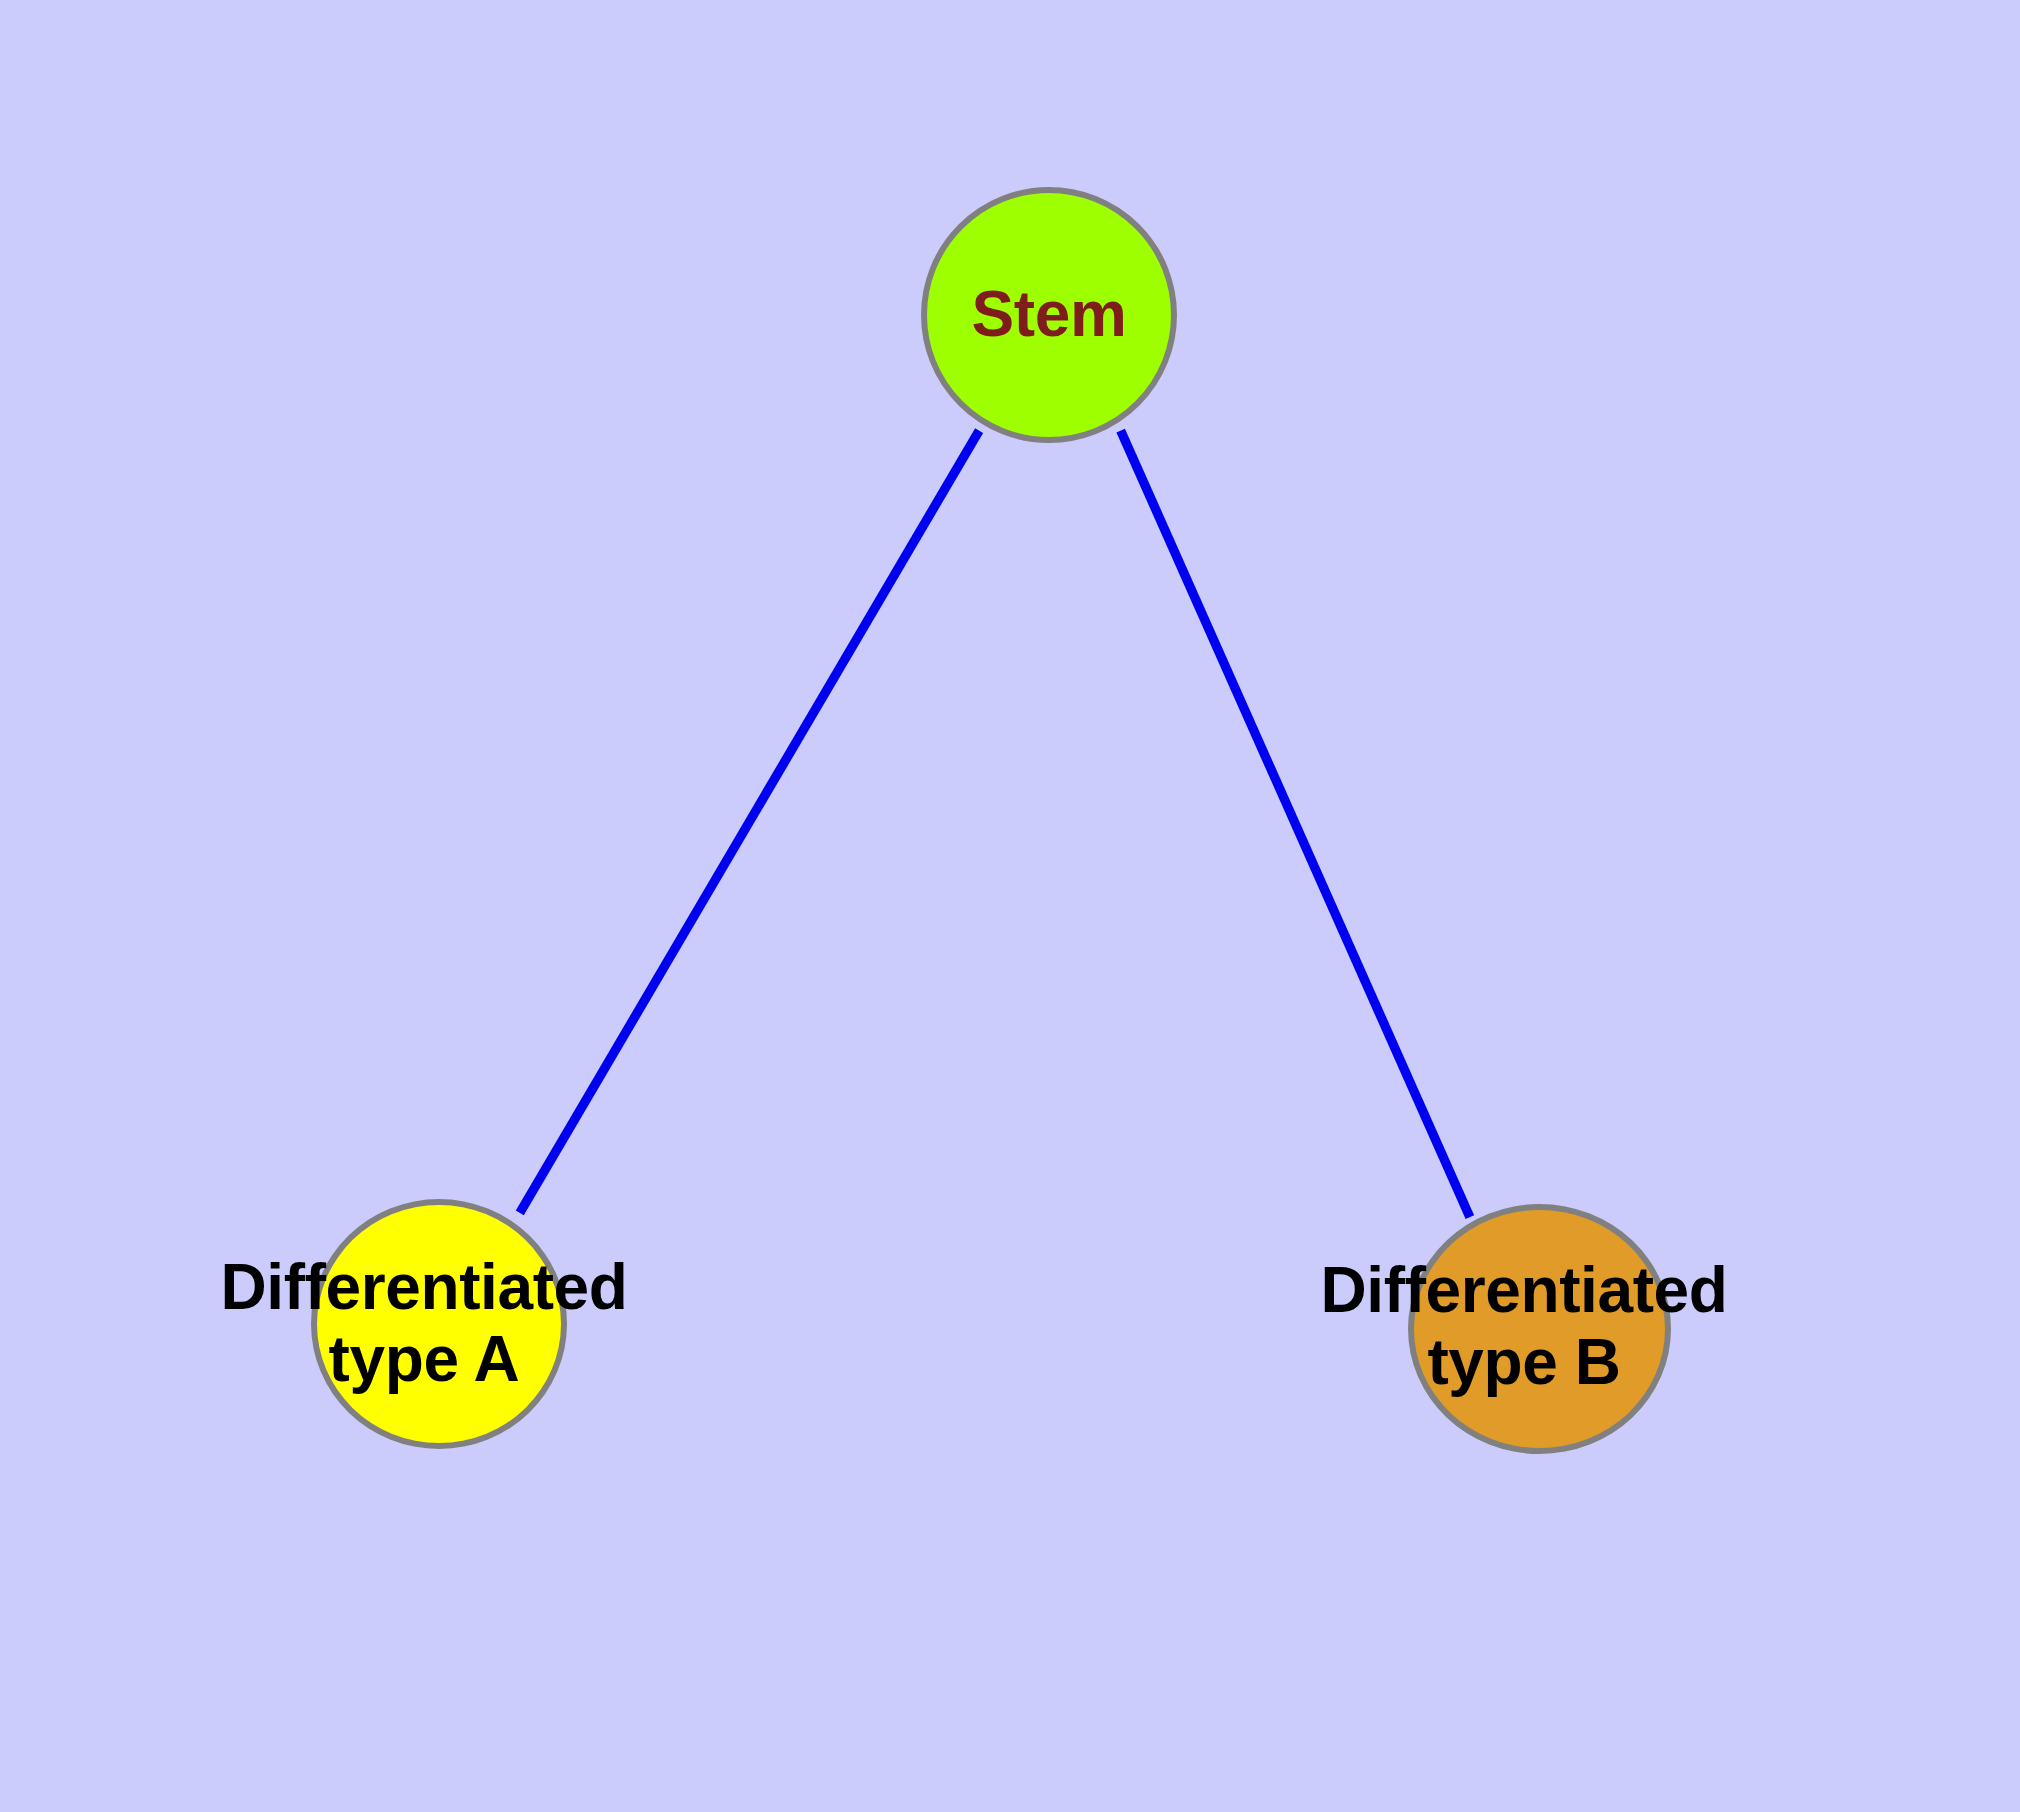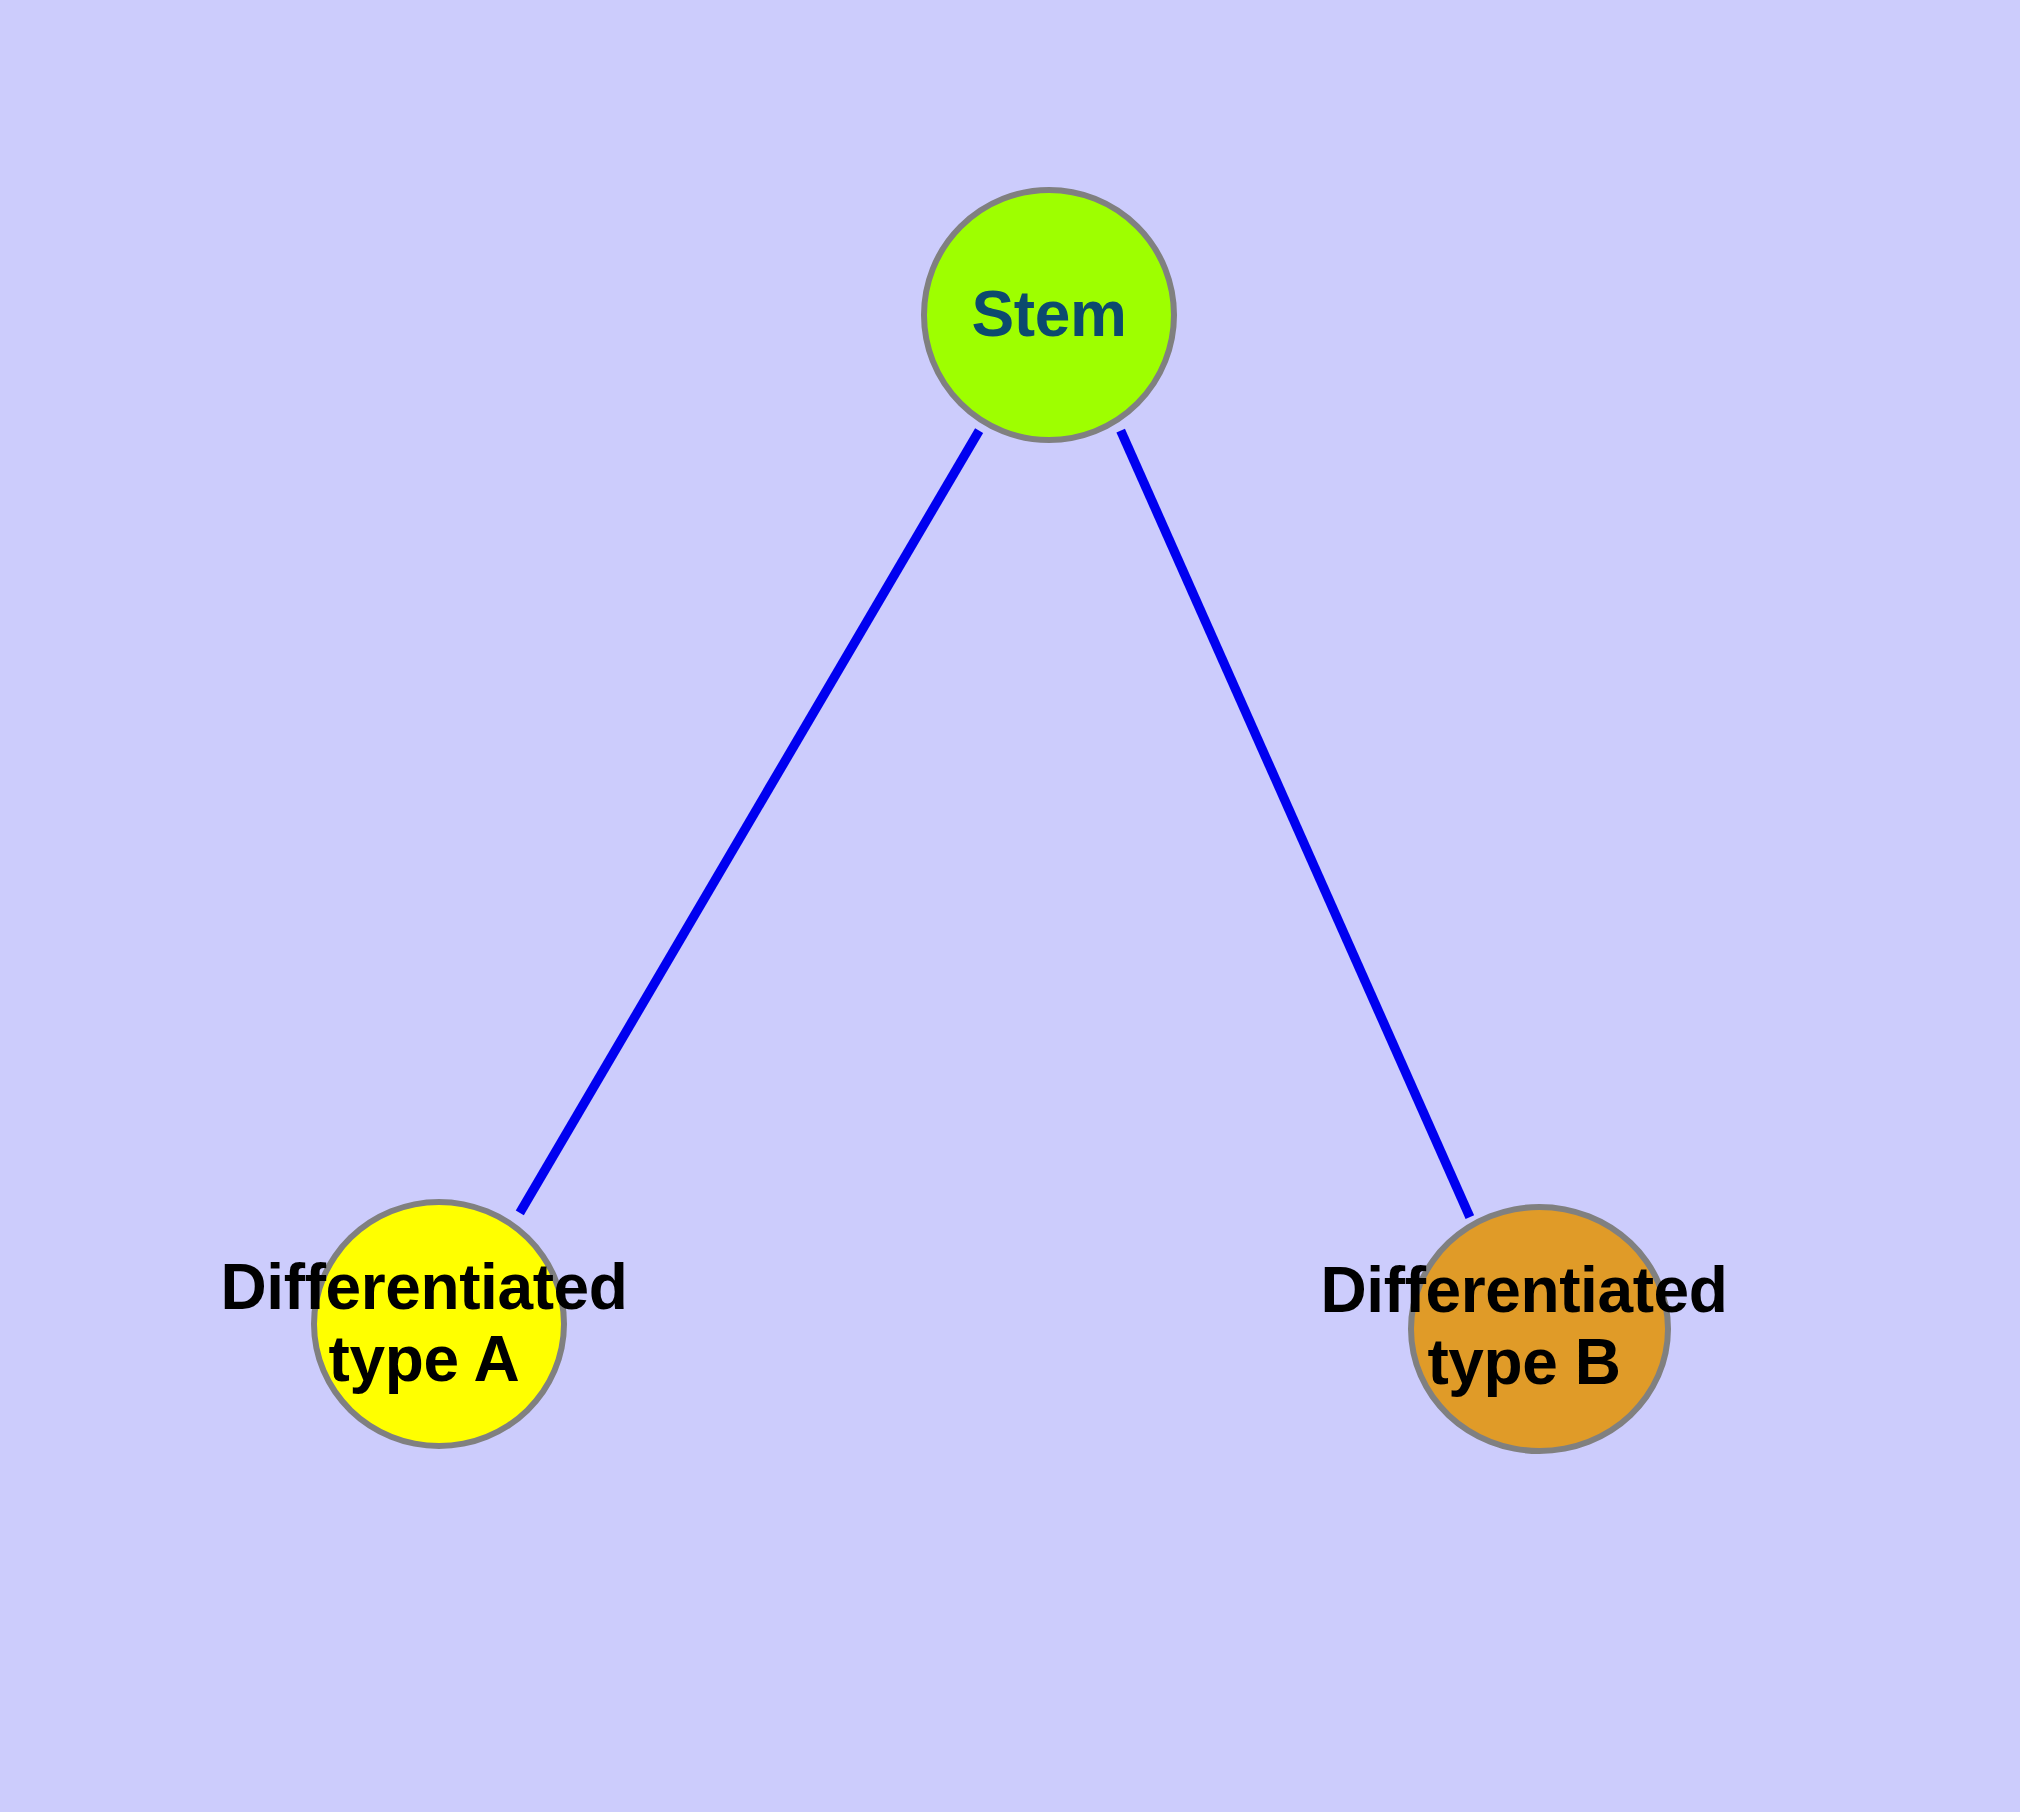--- a/index.html
+++ b/index.html
@@ -88,21 +88,21 @@
 
   <svg id="edge-layer" viewBox="0 0 2384 2138">
     <line x1="1155" y1="508" x2="613" y2="1431" stroke="#0000f0" stroke-width="11"></line>
     <line x1="1322" y1="508" x2="1734" y2="1436" stroke="#0000f0" stroke-width="11"></line>
   </svg>
 
   <div class="node" id="node-stem" style="background: rgb(158, 255, 0); border-color: rgb(128, 128, 128);"></div>
   <div class="node" id="node-diff-a" style="background: rgb(255, 255, 0); border-color: rgb(128, 128, 128);"></div>
   <div class="node" id="node-diff-b" style="background: rgb(224, 155, 40); border-color: rgb(128, 128, 128);"></div>
 
-  <div class="node-label" id="label-stem" style="color: #0c4a6e;">Stem</div>
+  <div class="node-label" id="label-stem" style="color: #7f1d1d;">Stem</div>
 
   <div class="node-label" id="label-diff-a" style="color: rgb(0, 0, 0);">Differentiated
 type A</div>
 
   <div class="node-label" id="label-diff-b" style="color: rgb(0, 0, 0);">Differentiated
 type B</div>
 
 </div>
 
 

